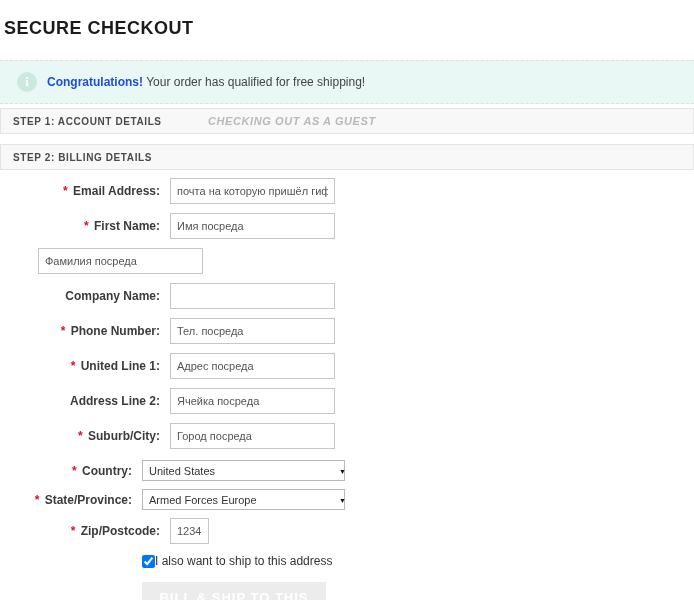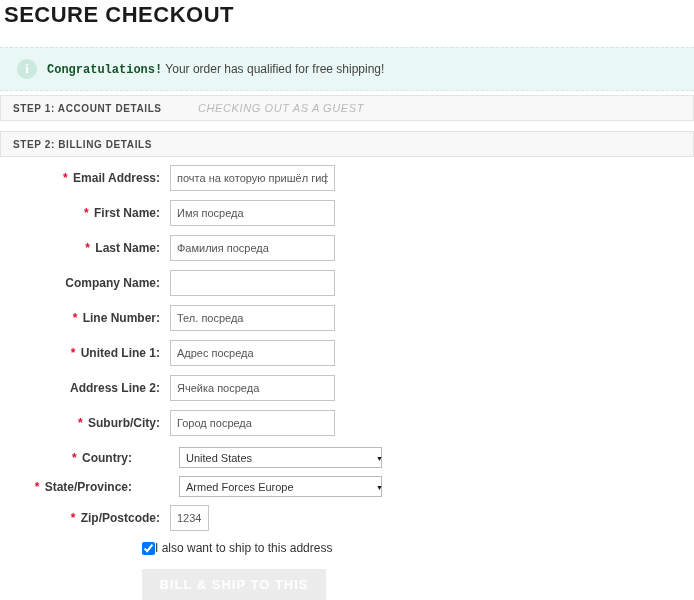--- a/index.html
+++ b/index.html
@@ -8,25 +8,25 @@
     font-family: "Liberation Sans", sans-serif;
     width: 694px;
     height: 600px;
     overflow: hidden;
     position: relative;
   }
   .page { width: 694px; height: 600px; background: #fff; }
 
   
   .page-title {
-    font-size: 22px;
+    font-size: 18px;
     font-weight: bold;
     color: #1b1b1b;
     letter-spacing: 0.5px;
-    padding: 3px 0 0 4px;
+    padding: 16px 0 0 4px;
     line-height: 24px;
   }
 
   
   .banner {
     margin-top: 20px;
     height: 44px;
     background: #e9f8f4;
     border-top: 1px dashed #cfe9e0;
     border-bottom: 1px dashed #cfe9e0;
@@ -39,21 +39,21 @@
     border-radius: 50%;
     background: #cbe9df;
     color: #ffffff;
     font-weight: bold;
     font-size: 13px;
     display: flex; align-items: center; justify-content: center;
     font-family: "Liberation Serif", serif;
     flex: 0 0 auto;
   }
   .banner .banner-text { margin-left: 10px; font-size: 12px; color: #444; }
-  .banner .banner-bold { font-weight: bold; color: #14532d; font-family: Liberation Mono, monospace; }
+  .banner .banner-bold { font-weight: bold; color: #1d4ed8; }
 
   
   .step-bar {
     height: 26px;
     background: #f8f8f8;
     border: 1px solid #e3e3e3;
     display: flex;
     align-items: center;
     position: relative;
   }
@@ -61,38 +61,38 @@
   .step2 { margin-top: 10px; align-items: center; }
   .step-label {
     margin-left: 12px;
     font-size: 10px;
     font-weight: bold;
     color: #4a4a4a;
     letter-spacing: 0.6px;
   }
   .step-note {
     position: absolute;
-    left: 197px;
+    left: 207px;
     font-size: 11px;
     font-style: italic;
     color: #b9b9b9;
     letter-spacing: 0.6px;
-    font-weight: normal;
+    font-weight: bold;
     text-align: center;
   }
 
   
   .form-area { padding-top: 8px; }
   .field-row {
     display: flex;
     align-items: center;
     margin-bottom: 9px;
   }
   .field-row.row-text { height: 26px; padding-left: 28px; }
-  .field-row.row-select { height: 21px; margin-bottom: 8px; gap: 37px; }
+  .field-row.row-select { height: 21px; margin-bottom: 8px; }
   .field-row.row-select.first-select { margin-top: 11px; }
   .field-label {
     width: 132px;
     text-align: right;
     font-size: 12px;
     font-weight: bold;
     color: #3b3b3b;
     flex: 0 0 auto;
   }
   .req-star { color: #e00d2d; margin-right: 2px; font-weight: bold; }
@@ -197,38 +197,35 @@
   </div>
         <div class="field-row row-text">
     <span class="field-label">
       <span class="req-star">*</span><span class="lbl-text"> First Name:</span>
     </span>
     <span class="field-control">
             <input type="text" value="Имя посреда" style="">
           </span>
   </div>
         <div class="field-row row-text">
-    <span class="field-label">
-      <span class="req-star">*</span><span class="lbl-text"> Last Name:</span>
-    </span>
     <span class="field-control">
             <input type="text" value="Фамилия посреда" style="">
           </span>
   </div>
         <div class="field-row row-text">
     <span class="field-label">
       <span class="req-star" style="visibility: hidden;">*</span><span class="lbl-text"> Company Name:</span>
     </span>
     <span class="field-control">
             <input type="text" style="">
           </span>
   </div>
         <div class="field-row row-text">
     <span class="field-label">
-      <span class="req-star">*</span><span class="lbl-text"> Line Number:</span>
+      <span class="req-star">*</span><span class="lbl-text"> Phone Number:</span>
     </span>
     <span class="field-control">
             <input type="text" value="Тел. посреда" style="">
           </span>
   </div>
         <div class="field-row row-text">
     <span class="field-label">
       <span class="req-star">*</span><span class="lbl-text"> United Line 1:</span>
     </span>
     <span class="field-control">

